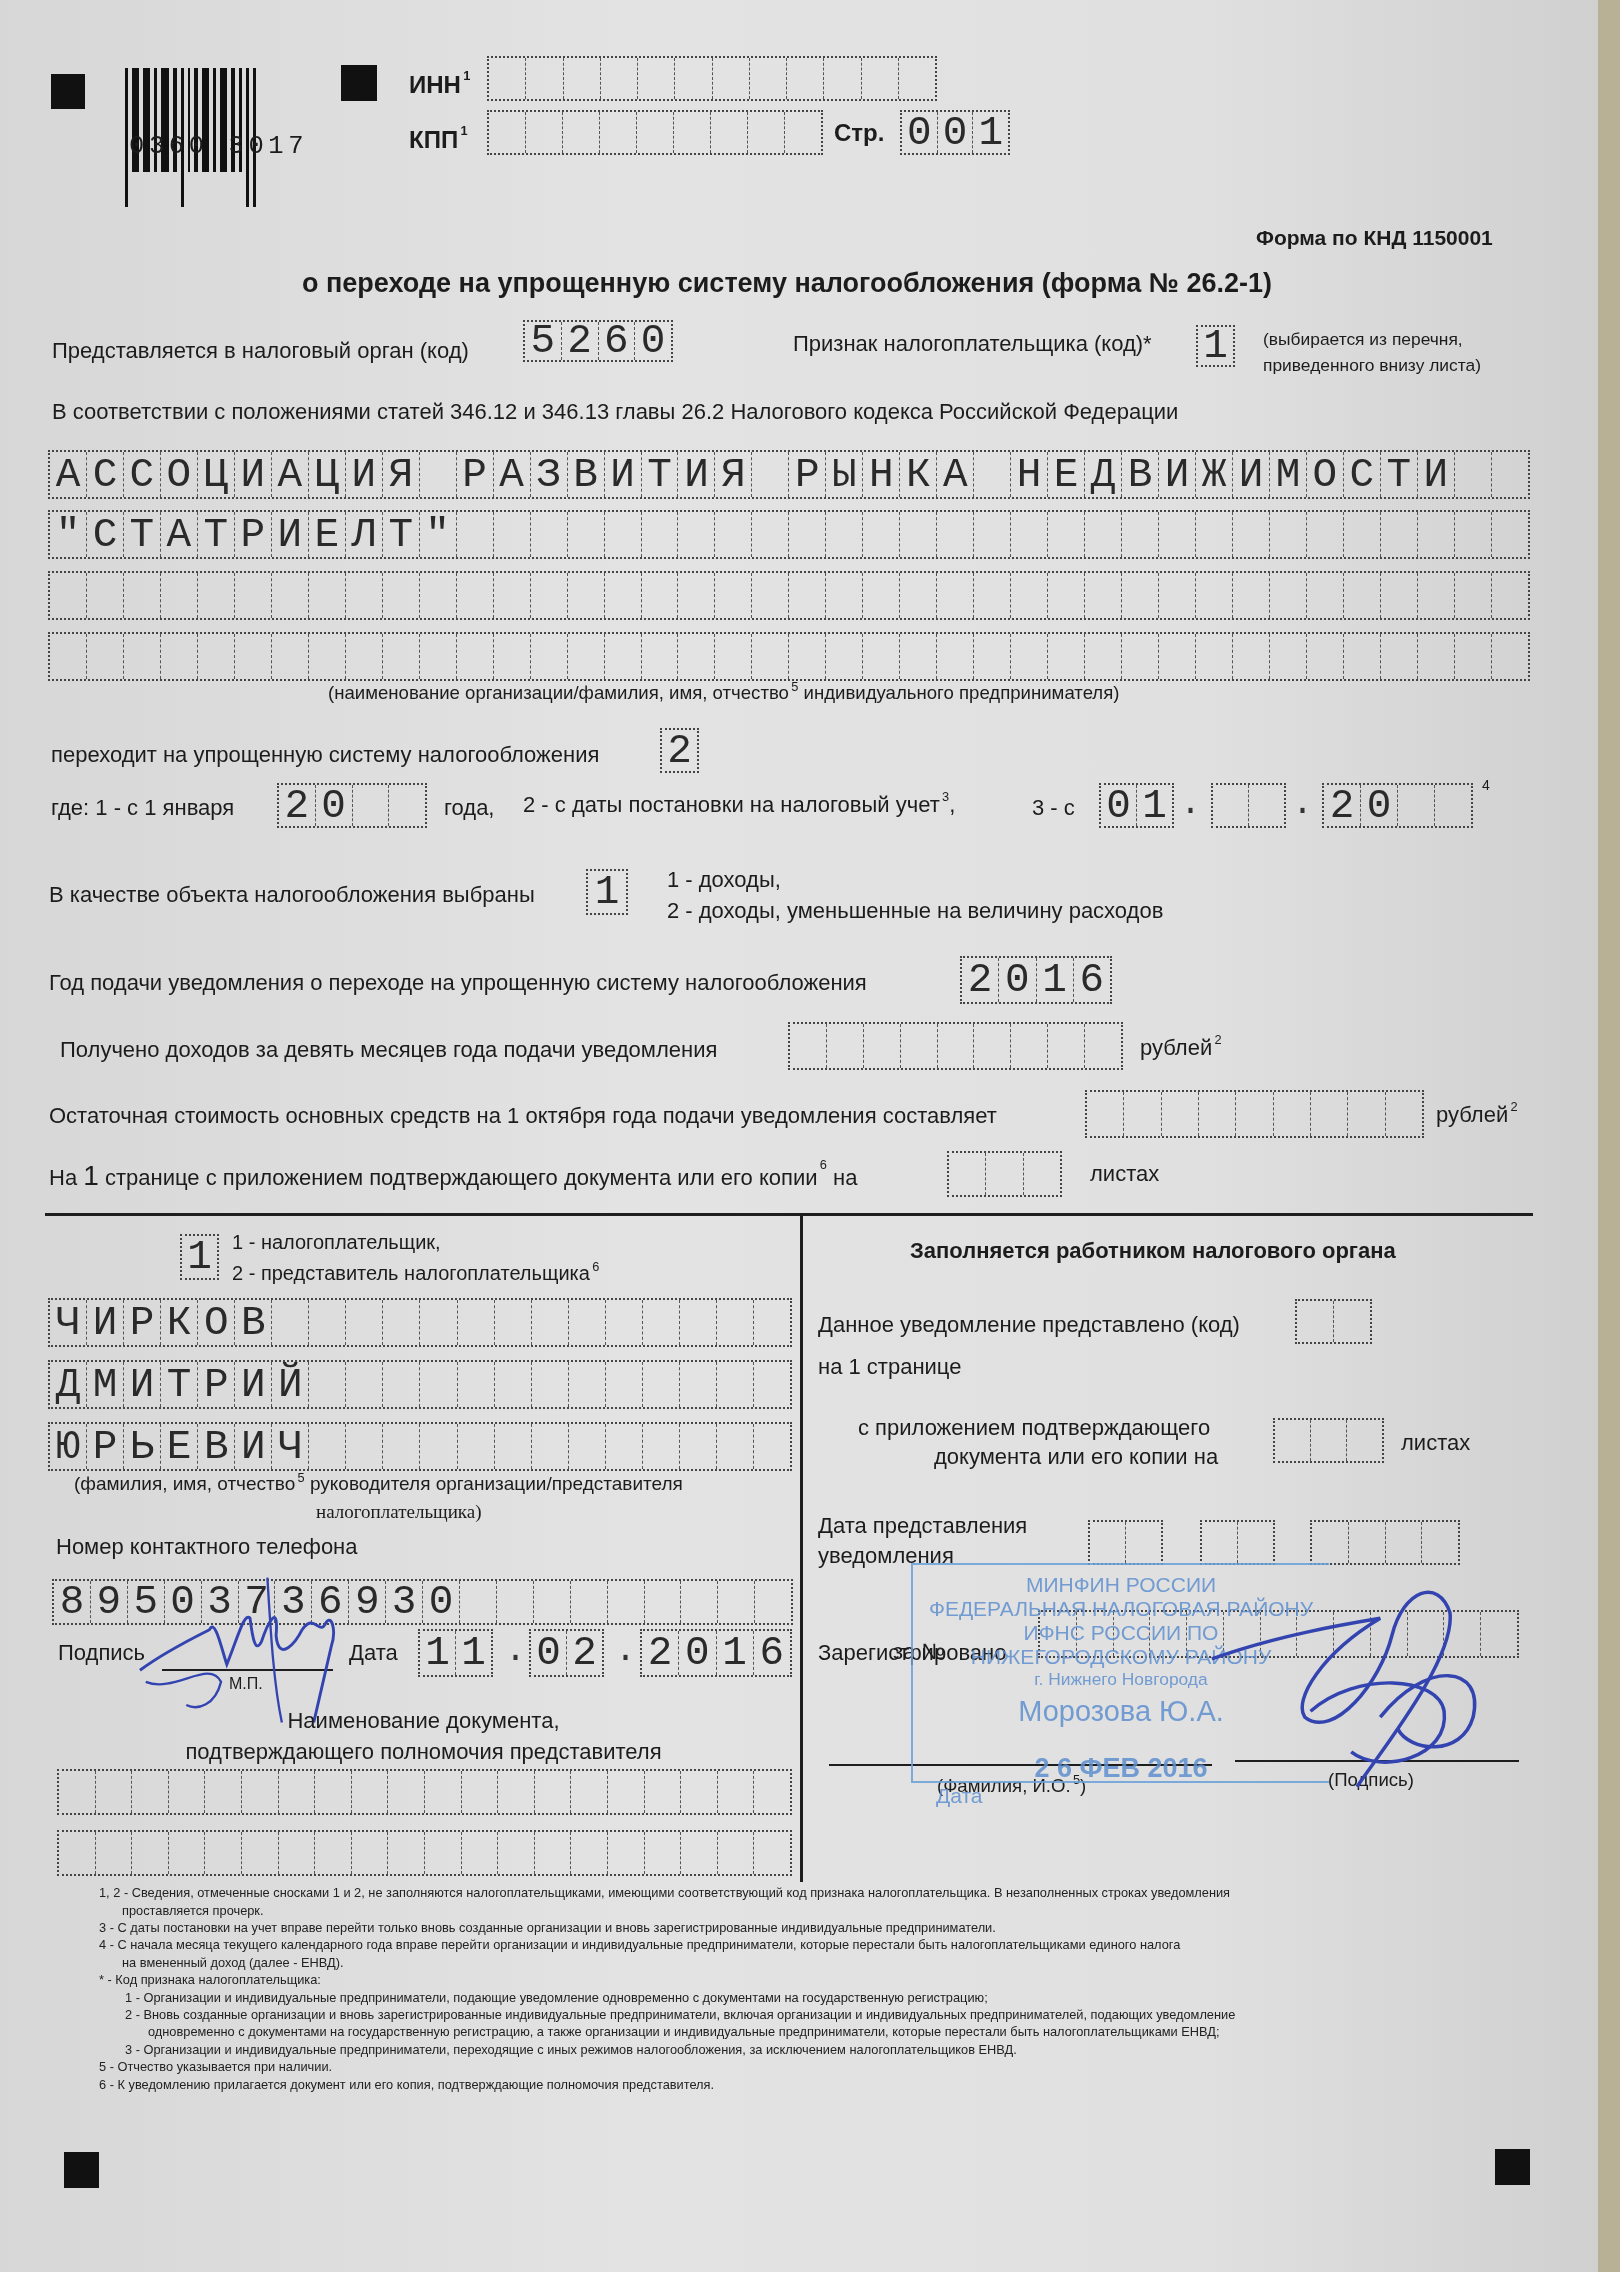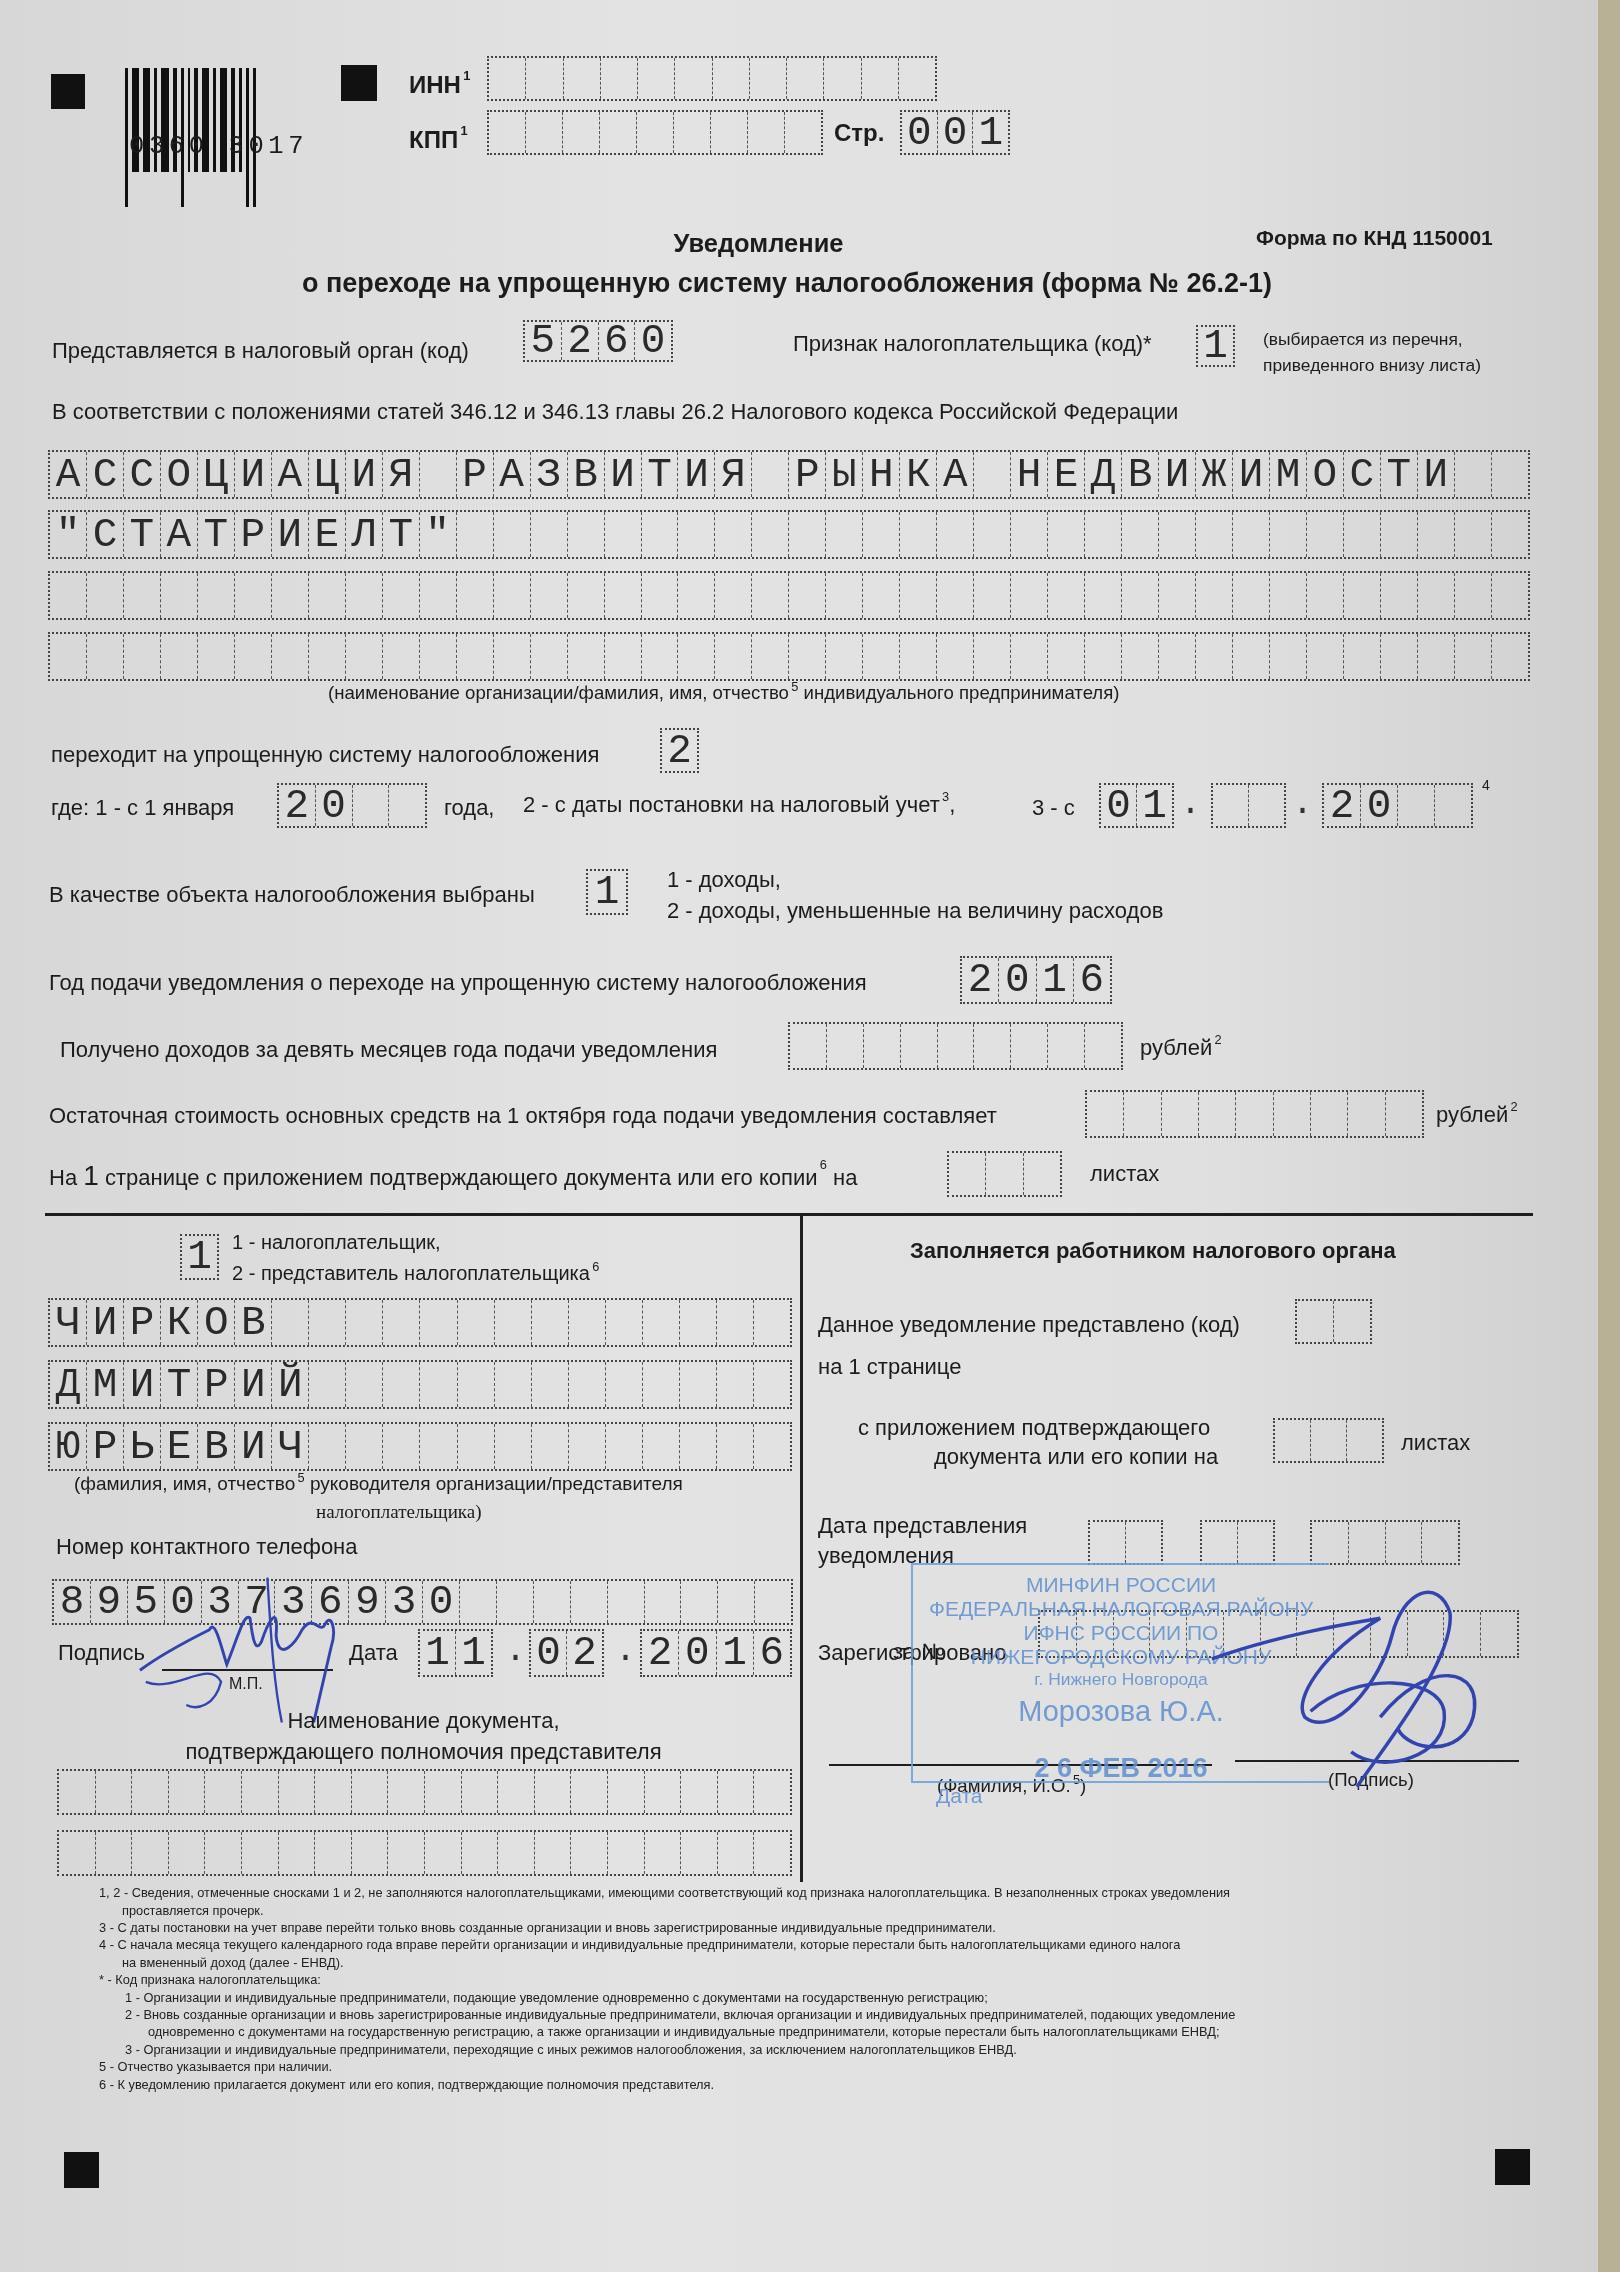--- a/index.html
+++ b/index.html
@@ -87,21 +87,20 @@
     </div>
 
   <div class="label bold" style="left:834px;top:119px;font-size:24px;">Стр.</div>
   <div class="comb" id="page" style="left:900px;top:110px;width:110px;height:45px;">
       <div class="cell">0</div>
       <div class="cell">0</div>
       <div class="cell">1</div>
     </div>
 
   <div class="label bold" style="left:1256px;top:226px;font-size:21px;">Форма по КНД 1150001</div>
-  <div class="label bold" style="left:0;width:1598px;text-align:center;top:229px;font-size:25.5px;padding-right:81px;">Уведомление</div>
   <div class="label bold" style="left:0;width:1598px;text-align:center;top:268px;font-size:27px;padding-right:24px;">о переходе на упрощенную систему налогообложения (форма № 26.2-1)</div>
 
   <div class="label" style="left:52px;top:338px;">Представляется в налоговый орган  (код)</div>
   <div class="comb" id="authority" style="left:523px;top:320px;width:150px;height:42px;">
       <div class="cell">5</div>
       <div class="cell">2</div>
       <div class="cell">6</div>
       <div class="cell">0</div>
     </div>
   <div class="label" style="left:793px;top:331px;">Признак налогоплательщика  (код)*</div>

